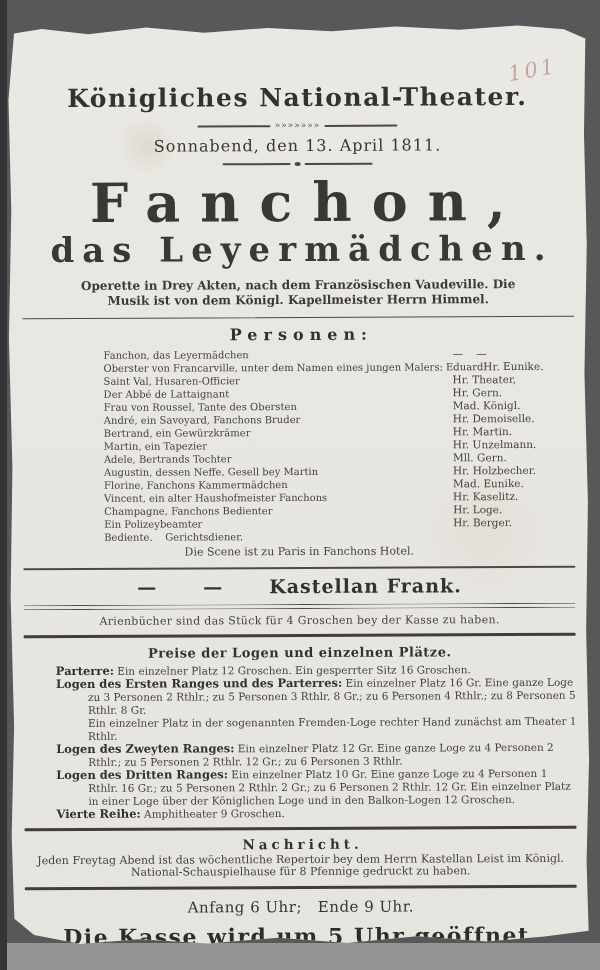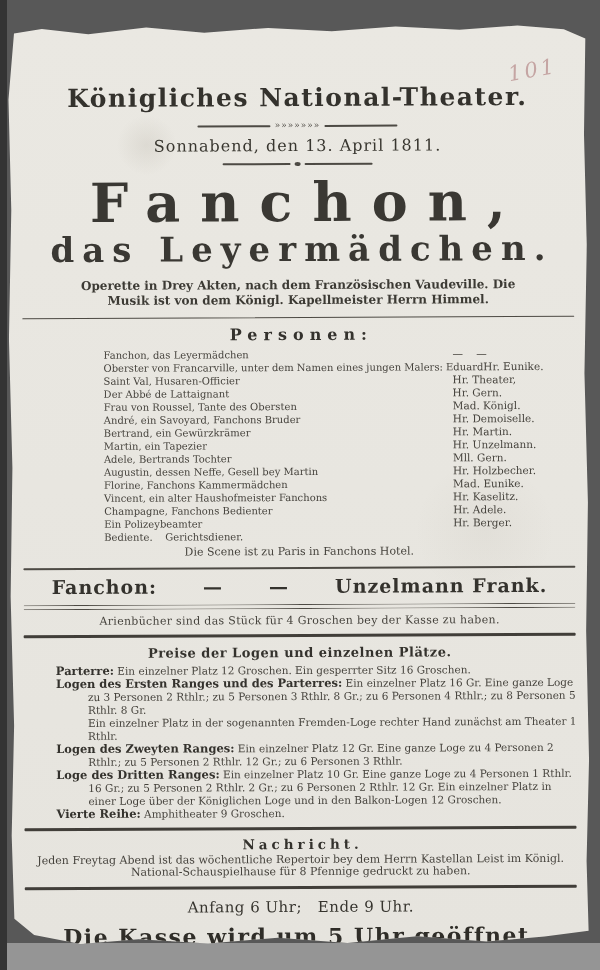--- a/index.html
+++ b/index.html
@@ -171,41 +171,40 @@
     <div class="cast-row">
         <span class="cast-role">Florine, Fanchons Kammermädchen</span>
         <span class="cast-performer">Mad. Eunike.</span>
       </div>
     <div class="cast-row">
         <span class="cast-role">Vincent, ein alter Haushofmeister Fanchons</span>
         <span class="cast-performer">Hr. Kaselitz.</span>
       </div>
     <div class="cast-row">
         <span class="cast-role">Champagne, Fanchons Bedienter</span>
-        <span class="cast-performer">Hr. Adele.</span>
+        <span class="cast-performer">Hr. Loge.</span>
       </div>
     <div class="cast-row">
         <span class="cast-role">Ein Polizeybeamter</span>
         <span class="cast-performer">Hr. Berger.</span>
       </div>
     <div class="cast-row">
         <span class="cast-role" style="white-space:pre;">Bediente.    Gerichtsdiener.</span>
         <span class="cast-performer"></span>
       </div>
   </div>
 
   <div class="scene-note">Die Scene ist zu Paris in Fanchons Hotel.</div>
 
   <div class="rule rule-thin"></div>
 
   <div class="featured">
-    <span>Fanchon:</span>
     <span>—</span>
     <span>—</span>
-    <span>Unzelmann Frank.</span>
+    <span>Kastellan Frank.</span>
   </div>
 
   <div class="rule rule-double"></div>
 
   <div class="aria-note">Arienbücher sind das Stück für 4 Groschen bey der Kasse zu haben.</div>
 
   <div class="rule rule-thick"></div>
 
   <div class="prices-heading">Preise der Logen und einzelnen Plätze.</div>
 
@@ -219,21 +218,21 @@
       <span class="price-label">Logen des Ersten Ranges und des Parterres:</span>
       <span>Ein einzelner Platz 16 Gr. Eine ganze Loge zu 3 Personen 2 Rthlr.; zu 5 Personen 3 Rthlr. 8 Gr.; zu 6 Personen 4 Rthlr.; zu 8 Personen 5 Rthlr. 8 Gr.</span>
       <div class="price-cont">Ein einzelner Platz in der sogenannten Fremden-Loge rechter Hand zunächst am Theater 1 Rthlr.</div>
     </div>
     <div class="price-entry">
       <span class="price-label">Logen des Zweyten Ranges:</span>
       <span>Ein einzelner Platz 12 Gr. Eine ganze Loge zu 4 Personen 2 Rthlr.; zu 5 Personen 2 Rthlr. 12 Gr.; zu 6 Personen 3 Rthlr.</span>
       <div class="price-cont"></div>
     </div>
     <div class="price-entry">
-      <span class="price-label">Loge des Dritten Ranges:</span>
+      <span class="price-label">Logen des Dritten Ranges:</span>
       <span>Ein einzelner Platz 10 Gr. Eine ganze Loge zu 4 Personen 1 Rthlr. 16 Gr.; zu 5 Personen 2 Rthlr. 2 Gr.; zu 6 Personen 2 Rthlr. 12 Gr. Ein einzelner Platz in einer Loge über der Königlichen Loge und in den Balkon-Logen 12 Groschen.</span>
       <div class="price-cont"></div>
     </div>
     <div class="price-entry">
       <span class="price-label">Vierte Reihe:</span>
       <span>Amphitheater 9 Groschen.</span>
     </div>
   </div>
 
   <div class="rule rule-thick"></div>

